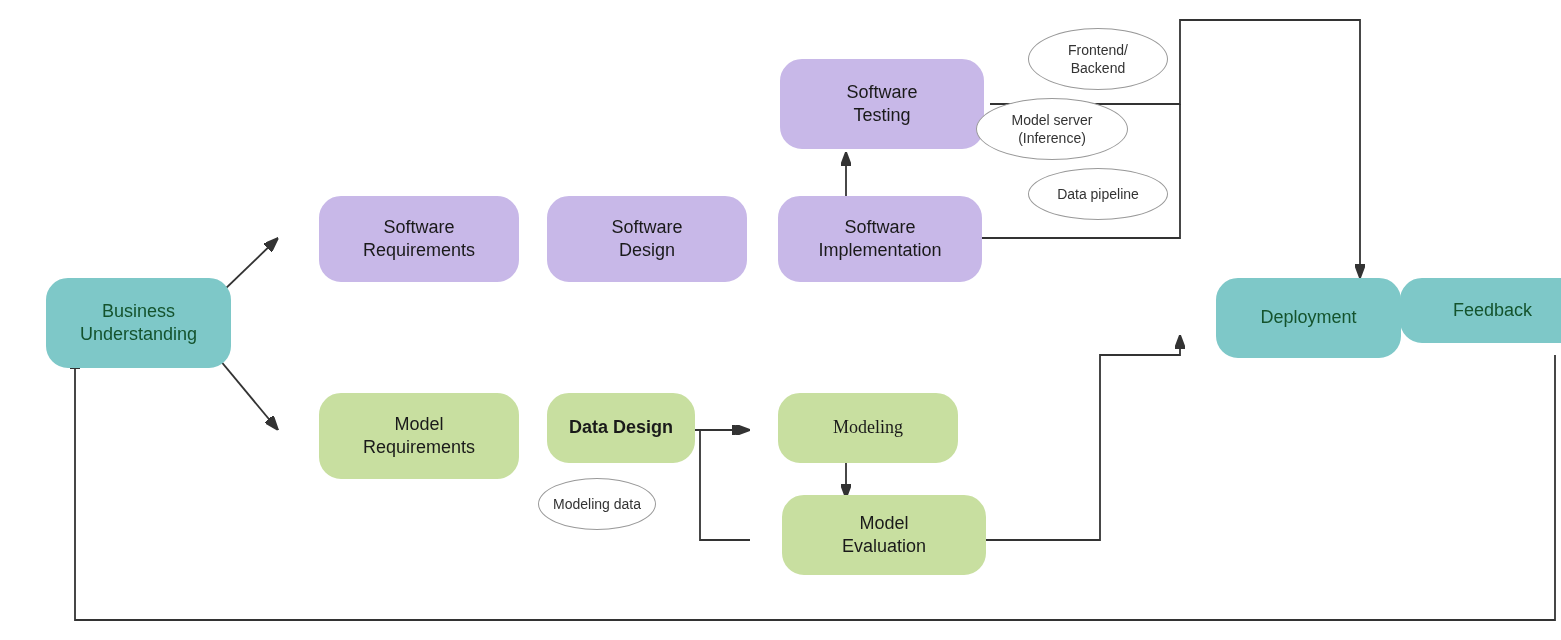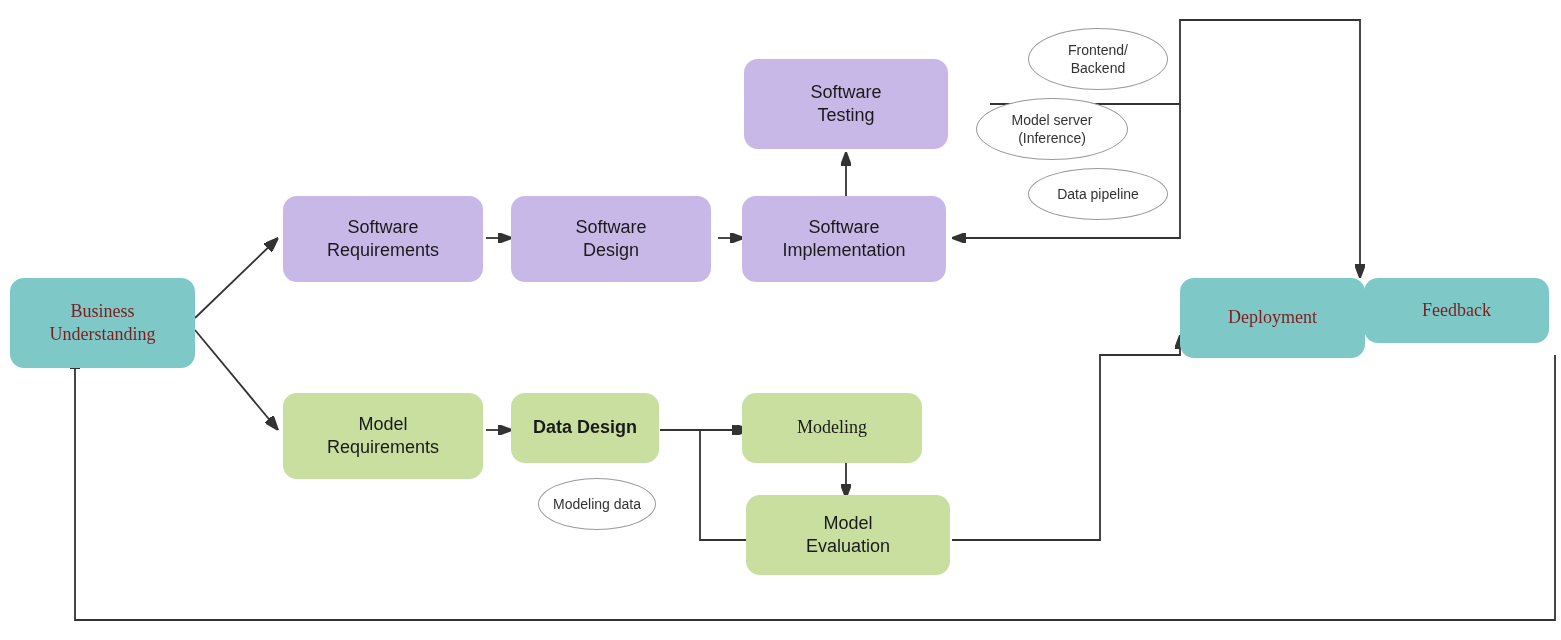--- a/index.html
+++ b/index.html
@@ -17,28 +17,28 @@
       height: 640px;
     }
     .node {
       position: absolute;
       display: flex;
       align-items: center;
       justify-content: center;
       text-align: center;
       font-size: 18px;
       font-weight: 500;
-      border-radius: 14px;
+      border-radius: 22px;
       line-height: 1.3;
+      margin-left: 36px;
     }
     .node-teal {
       background: #7EC8C8;
-      color: #7f1d1d;
+      color: #14532d;
       border: 2px solid #7EC8C8;
-      font-family: Liberation Serif, serif;
     }
     .node-purple {
       background: #C8B8E8;
       color: #1a1a1a;
       border: 2px solid #C8B8E8;
     }
     .node-green {
       background: #C8DFA0;
       color: #1a1a1a;
       border: 2px solid #C8DFA0;

